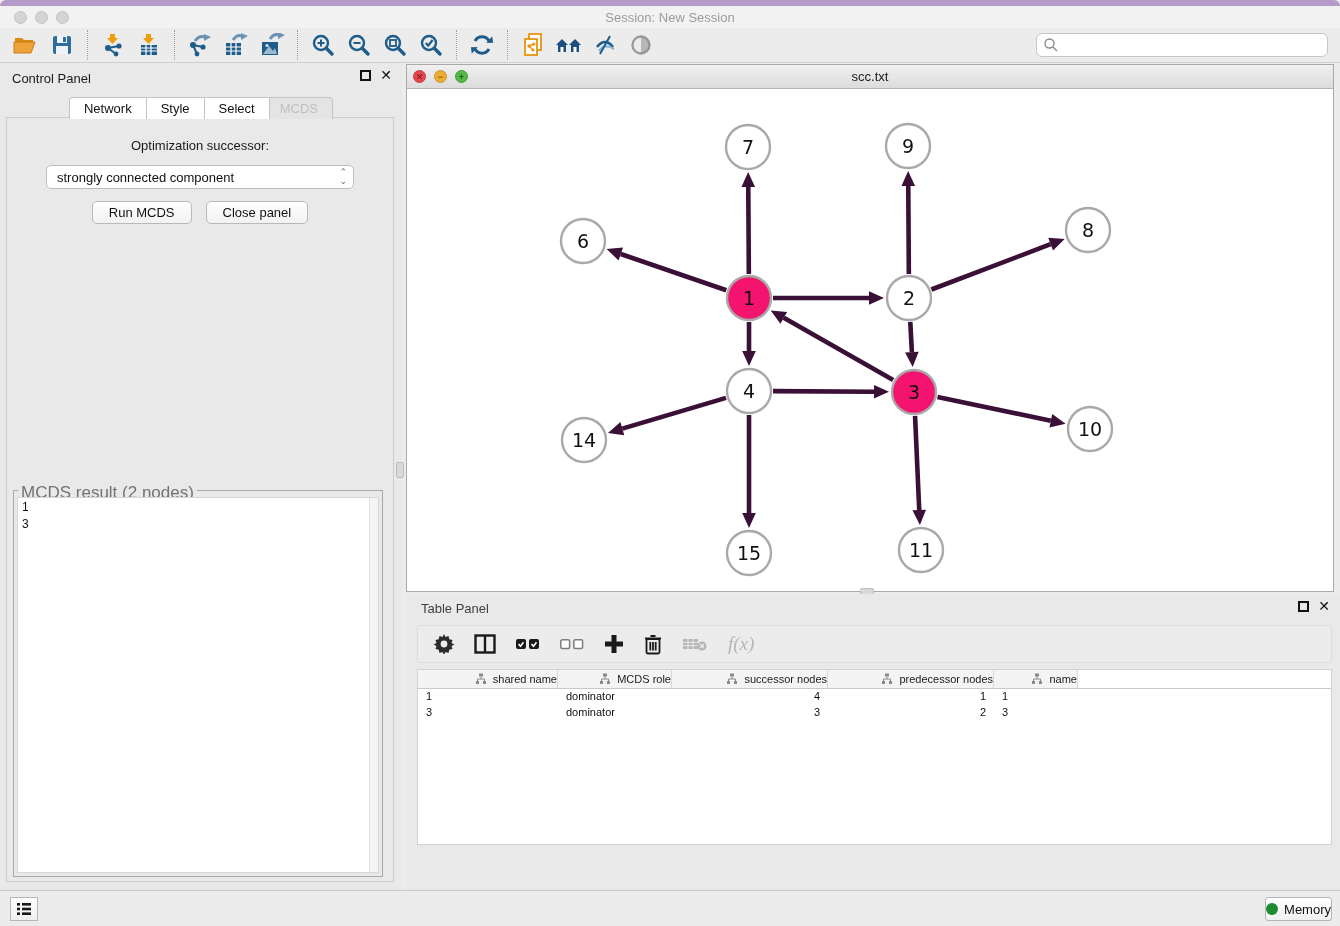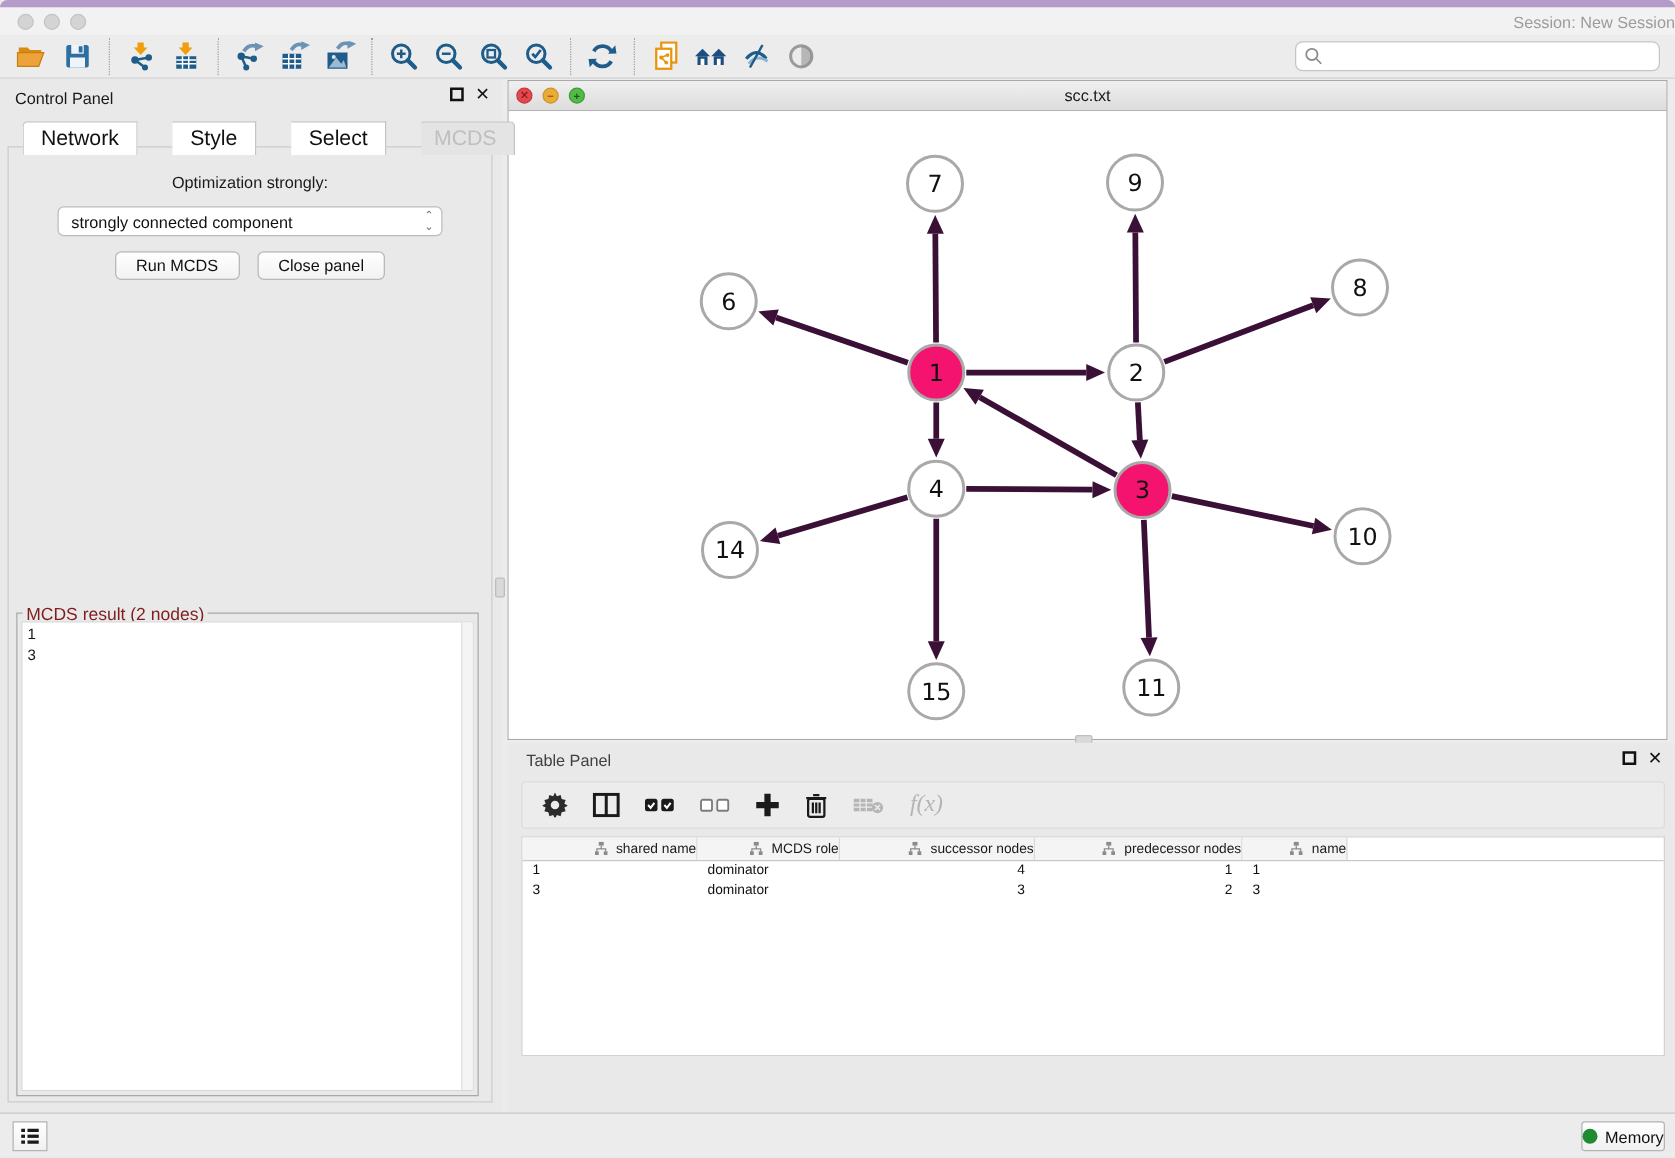--- a/index.html
+++ b/index.html
@@ -4,50 +4,50 @@
 <style>
   * { margin:0; padding:0; box-sizing:border-box; }
   body { font-family:"Liberation Sans","DejaVu Sans",sans-serif; background:#d8d8d8; }
   .app { position:relative; width:1340px; height:926px; background:#ececec; overflow:hidden; }
 
   
   .top-strip { position:absolute; left:0; top:0; width:1340px; height:6px; background:#b49bc9; border-radius:8px 8px 0 0; }
   .titlebar { position:absolute; left:0; top:6px; width:1340px; height:22px; background:#f2f2f2; display:flex; align-items:center; }
   .traffic { display:flex; gap:8px; margin-left:14px; }
   .tl-circle { width:13px; height:13px; border-radius:50%; background:#d4d4d4; border:1px solid #c3c3c3; }
-  .win-title { position:absolute; left:0; right:0; text-align:right; font-size:13px; color:#9c9c9c; }
+  .win-title { position:absolute; left:0; right:0; text-align:center; font-size:13px; color:#9c9c9c; }
 
   
   .toolbar { position:absolute; left:0; top:28px; width:1340px; height:35px; background:#ececec; border-bottom:1px solid #cfcfcf; display:flex; align-items:center; padding-left:8px; }
   .tb-btn { width:36px; height:30px; display:flex; align-items:center; justify-content:center; cursor:default; }
   .tb-sep { width:1px; height:30px; border-left:1px dotted #9f9f9f; margin:0 7px; }
   .search-wrap { position:absolute; right:12px; top:5px; width:292px; height:24px; }
   .search-wrap input { width:100%; height:100%; border:1px solid #c6c6c6; border-radius:6px; background:#fff; padding:0 8px 0 26px; font-size:12px; outline:none; }
   .search-glass { position:absolute; left:7px; top:4px; }
 
   
   .control-panel { position:absolute; left:0; top:63px; width:402px; height:827px; background:#e9e9e9; }
   .cp-header { position:relative; height:30px; }
   .cp-title { position:absolute; left:12px; top:8px; font-size:13px; color:#1a1a1a; }
   .panel-icons { position:absolute; right:10px; top:7px; display:flex; gap:9px; align-items:center; }
   .float-ic { width:11px; height:11px; border:2px solid #111; }
   .close-ic { font-size:14px; font-weight:bold; color:#111; line-height:11px; }
   .cp-tabs { display:flex; justify-content:center; margin-top:4px; position:relative; z-index:2; }
-  .cp-tab { padding:3px 14px; font-size:17px; background:#fff; border:1px solid #c4c4c4; border-bottom:none; color:#111;margin-left:28px; }
+  .cp-tab { padding:3px 14px; font-size:13px; background:#fff; border:1px solid #c4c4c4; border-bottom:none; color:#111; }
   .cp-tab:first-child { border-radius:4px 0 0 0; }
   .cp-tab + .cp-tab { border-left:none; }
   .cp-tab.active { background:#e4e4e4; color:#bfbfbf; border-radius:0 4px 0 0;padding-left:10px; }
   .cp-content { position:absolute; left:6px; right:8px; top:54px; bottom:8px; border:1px solid #cccccc; background:#e9e9e9; }
   .opt-label { text-align:center; margin-top:20px; font-size:13px; color:#1a1a1a; }
   .select-box { position:relative; margin:12px auto 0; width:308px; height:24px; background:#fff; border:1px solid #bdbdbd; border-radius:5px; font-size:13px; color:#111; display:flex; align-items:center; padding-left:10px; }
   .stepper { position:absolute; right:6px; top:2px; font-size:9px; color:#666; line-height:9px; text-align:center; }
   .btn-row { display:flex; justify-content:center; gap:14px; margin-top:12px; }
   .mac-btn { background:linear-gradient(#ffffff,#f2f2f2); border:1px solid #b9b9b9; border-radius:5px; font-size:13px; color:#111; padding:3px 16px; height:23px; }
   .mcds-fieldset { position:absolute; left:6px; right:10px; top:372px; bottom:4px; border:1px solid #a9a9a9; }
-  .mcds-legend { position:absolute; left:4px; top:-8px; background:#e9e9e9; padding:0 3px; font-size:14px; color:#7f1d1d; }
+  .mcds-legend { position:absolute; left:4px; top:-8px; background:#e9e9e9; padding:0 3px; font-size:17px; color:#737373; }
   .mcds-textarea { position:absolute; left:3px; right:3px; top:6px; bottom:3px; background:#fff; border:1px solid #d7d7d7; font-size:12px; color:#111; padding:1px 4px; line-height:17px; }
   .mcds-scroll { position:absolute; right:0; top:0; bottom:0; width:9px; background:#f4f4f4; border-left:1px solid #e0e0e0; }
 
   
   .net-window { position:absolute; left:406px; top:64px; width:928px; height:528px; border:1px solid #a9a9a9; background:#fff; }
   .net-titlebar { position:relative; height:24px; background:linear-gradient(#f0f0f0,#dcdcdc); border-bottom:1px solid #b5b5b5; }
   .net-title { position:absolute; left:0; right:0; top:4px; text-align:center; font-size:13px; color:#1a1a1a; }
   .net-lights { position:absolute; left:6px; top:5px; display:flex; gap:8px; }
   .nl { width:13px; height:13px; border-radius:50%; font-size:9px; font-weight:bold; display:flex; align-items:center; justify-content:center; }
   .nl-red { background:#e4484e; border:1px solid #c23a3f; color:#7d1518; }
@@ -249,21 +249,21 @@
         <span class="close-ic">✕</span>
       </span>
     </div>
     <div class="cp-tabs">
       <div class="cp-tab">Network</div>
       <div class="cp-tab">Style</div>
       <div class="cp-tab">Select</div>
       <div class="cp-tab active">MCDS</div>
     </div>
     <div class="cp-content">
-      <div class="opt-label">Optimization strongly:</div>
+      <div class="opt-label">Optimization successor:</div>
       <div class="select-box">
         <span>strongly connected component</span>
         <span class="stepper">⌃<br>⌄</span>
       </div>
       <div class="btn-row">
         <button class="mac-btn">Run MCDS</button>
         <button class="mac-btn">Close panel</button>
       </div>
       <div class="mcds-fieldset">
         <span class="mcds-legend">MCDS result (2 nodes)</span>

